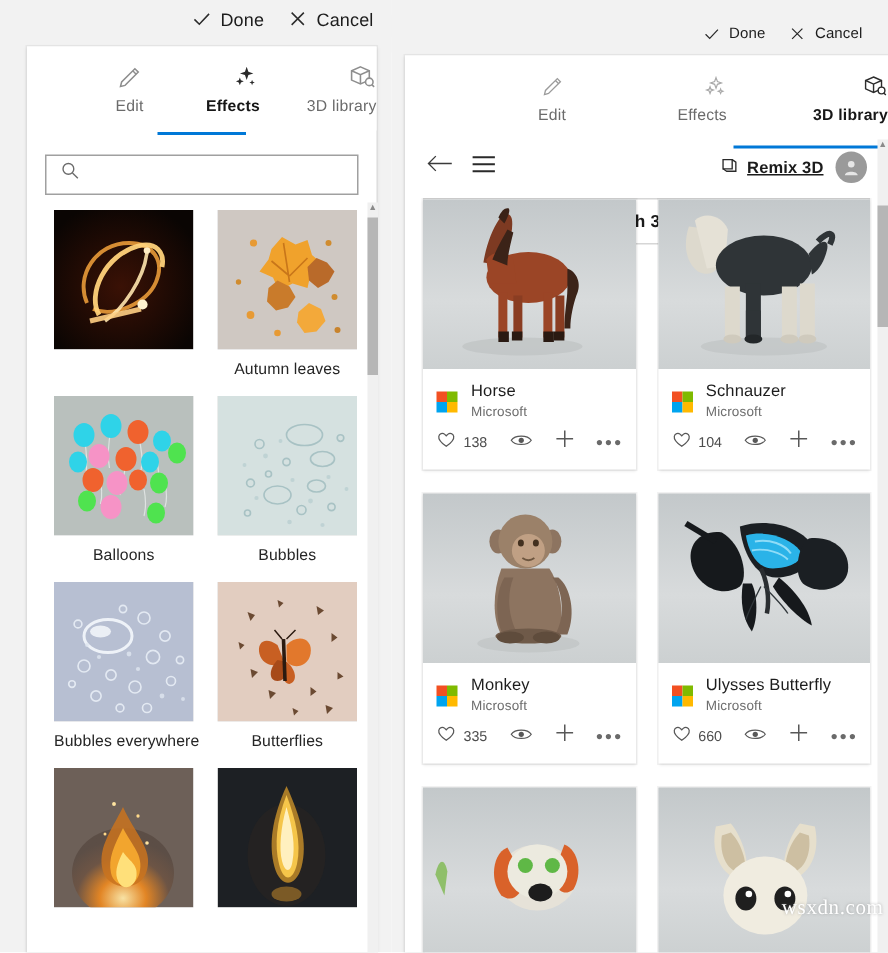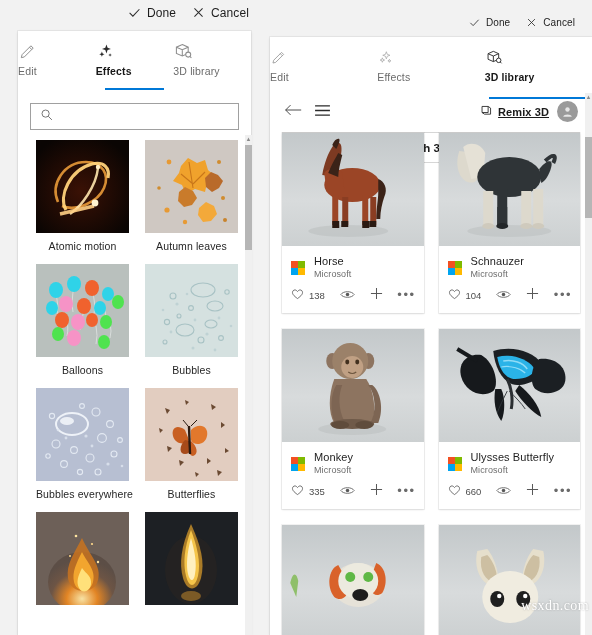--- a/index.html
+++ b/index.html
@@ -81,21 +81,21 @@
   .tabstrip {
     display: flex;
     height: 56px;
     align-items: stretch;
     background: #fff;
   }
   .tab {
     flex: 1 1 0;
     display: flex;
     flex-direction: column;
-    align-items: flex-start;
+    align-items: flex-end;
     justify-content: center;
     gap: 3px;
     position: relative;
     cursor: default;
     user-select: none;
   }
   .tab .ticon { height: 20px; display: flex; align-items: center; justify-content: center; }
   .tab .tlabel {
     font-size: 10.5px;
     color: #6b6b6b;
@@ -812,21 +812,20 @@
                 </defs>
                 <rect width="93" height="93" fill="url(#am)"></rect>
                 <path d="M22 62 C14 44 28 22 50 22 C66 22 74 34 68 48 C62 62 40 72 26 66" fill="none" stroke="#f5a33c" stroke-width="2.6" opacity=".85"></path>
                 <path d="M30 70 C22 56 34 30 56 24 C68 21 74 28 72 38" fill="none" stroke="#ffd27a" stroke-width="3.2" opacity=".95"></path>
                 <path d="M34 74 C46 66 60 46 62 28" fill="none" stroke="#ffe6ae" stroke-width="2.4" opacity=".9"></path>
                 <path d="M24 74 L58 66" fill="none" stroke="#ffcf84" stroke-width="3.4" opacity=".9"></path>
                 <circle cx="59" cy="63" r="3.4" fill="#fff3d0"></circle>
                 <circle cx="62" cy="27" r="2.2" fill="#ffeec4"></circle>
               </svg>
             </div>
-            <div class="fx-cap">Atomic motion</div>
           </div>
 
           <div class="fx-item">
             <div class="fx-thumb">
               <svg width="93" height="93" viewBox="0 0 93 93">
                 <rect width="93" height="93" fill="#cfc8c2"></rect>
                 <path d="M36 26 l7 -8 l9 5 l8 -3 l3 10 l7 6 l-8 7 l-2 9 l-10 -3 l-9 5 l-4 -9 l-9 -4 l6 -8 Z" fill="#f0a22c"></path>
                 <path d="M44 22 l4 26 M36 34 l12 10 M60 32 l-12 12" stroke="#c8761a" stroke-width="1.1" fill="none"></path>
                 <path d="M60 38 l6 -6 l7 3 l5 6 l-4 7 l-7 4 l-6 -5 Z" fill="#b96a2a"></path>
                 <path d="M34 52 l6 -5 l8 4 l4 7 l-5 7 l-8 2 l-6 -6 Z" fill="#c97b2b"></path>

